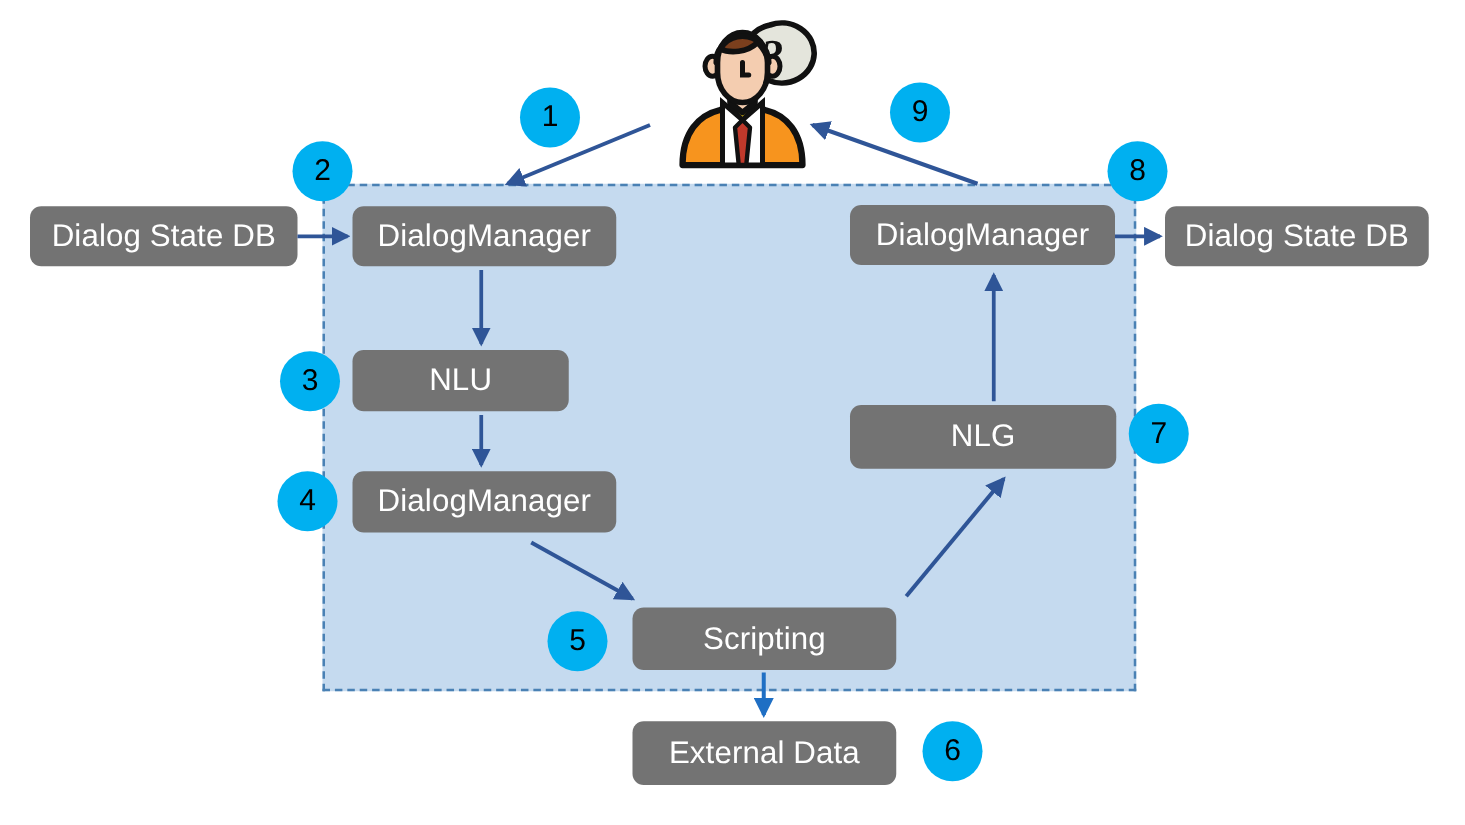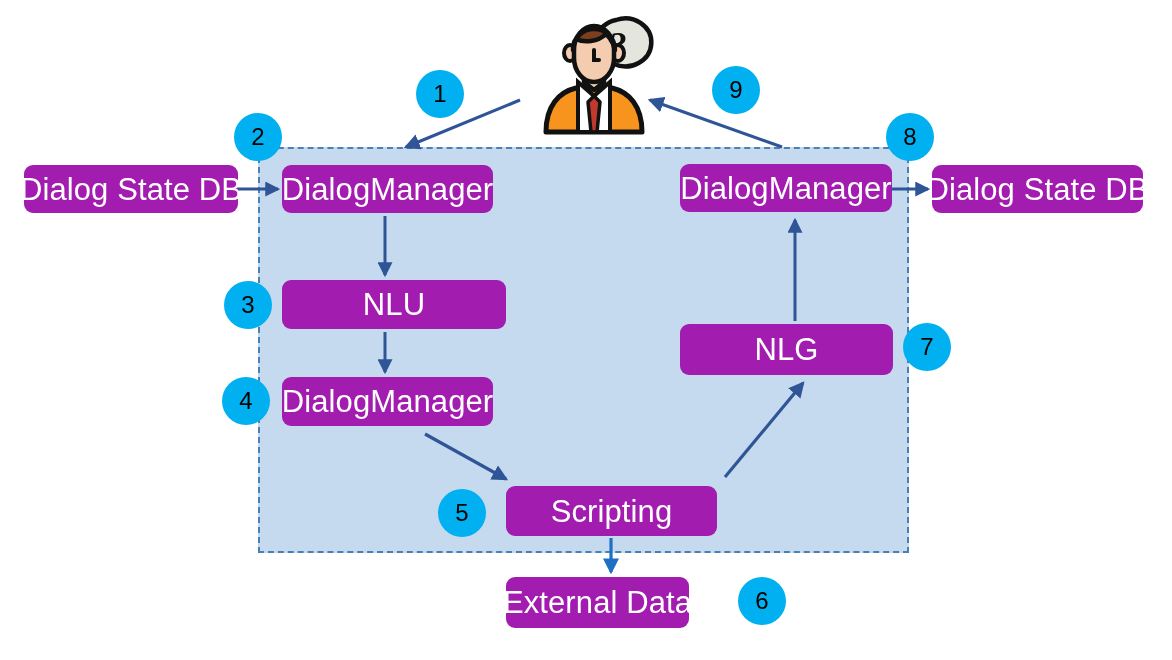--- a/index.html
+++ b/index.html
@@ -24,27 +24,27 @@
     top: 147px;
     width: 651px;
     height: 406px;
     background: #c5daef;
     border: 2px dashed #4a81b4;
     box-sizing: border-box;
   }
   
   .box {
     position: absolute;
-    background: #a21caf;
+    background: #737373;
     border-radius: 9px;
     color: #ffffff;
     display: flex;
     align-items: center;
     justify-content: center;
-    font-size: 31px;
+    font-size: 25px;
     font-weight: 400;
     letter-spacing: 0.1px;
     box-sizing: border-box;
     white-space: nowrap;
   }
   .box-label {
     display: block;
     line-height: 1;
   }
   
@@ -170,33 +170,33 @@
   </svg>
 
   <div class="box" style="left:24px; top:165px; width:214px; height:48px;">
     <span class="box-label">Dialog State DB</span>
   </div>
 
   <div class="box" style="left:282px; top:165px; width:211px; height:48px;">
     <span class="box-label">DialogManager</span>
   </div>
 
-  <div class="box" style="left:282px; top:280px; width:224px; height:49px;text-align:right;">
+  <div class="box" style="left:282px; top:280px; width:173px; height:49px;text-align:right;">
     <span class="box-label">NLU</span>
   </div>
 
   <div class="box" style="left:282px; top:377px; width:211px; height:49px;">
     <span class="box-label">DialogManager</span>
   </div>
 
   <div class="box" style="left:506px; top:486px; width:211px; height:50px;align-items:center;">
     <span class="box-label">Scripting</span>
   </div>
 
-  <div class="box" style="left:506px; top:577px; width:183px; height:51px;">
+  <div class="box" style="left:506px; top:577px; width:211px; height:51px;">
     <span class="box-label">External Data</span>
   </div>
 
   <div class="box" style="left:680px; top:324px; width:213px; height:51px;text-align:right;">
     <span class="box-label">NLG</span>
   </div>
 
   <div class="box" style="left:680px; top:164px; width:212px; height:48px;">
     <span class="box-label">DialogManager</span>
   </div>

